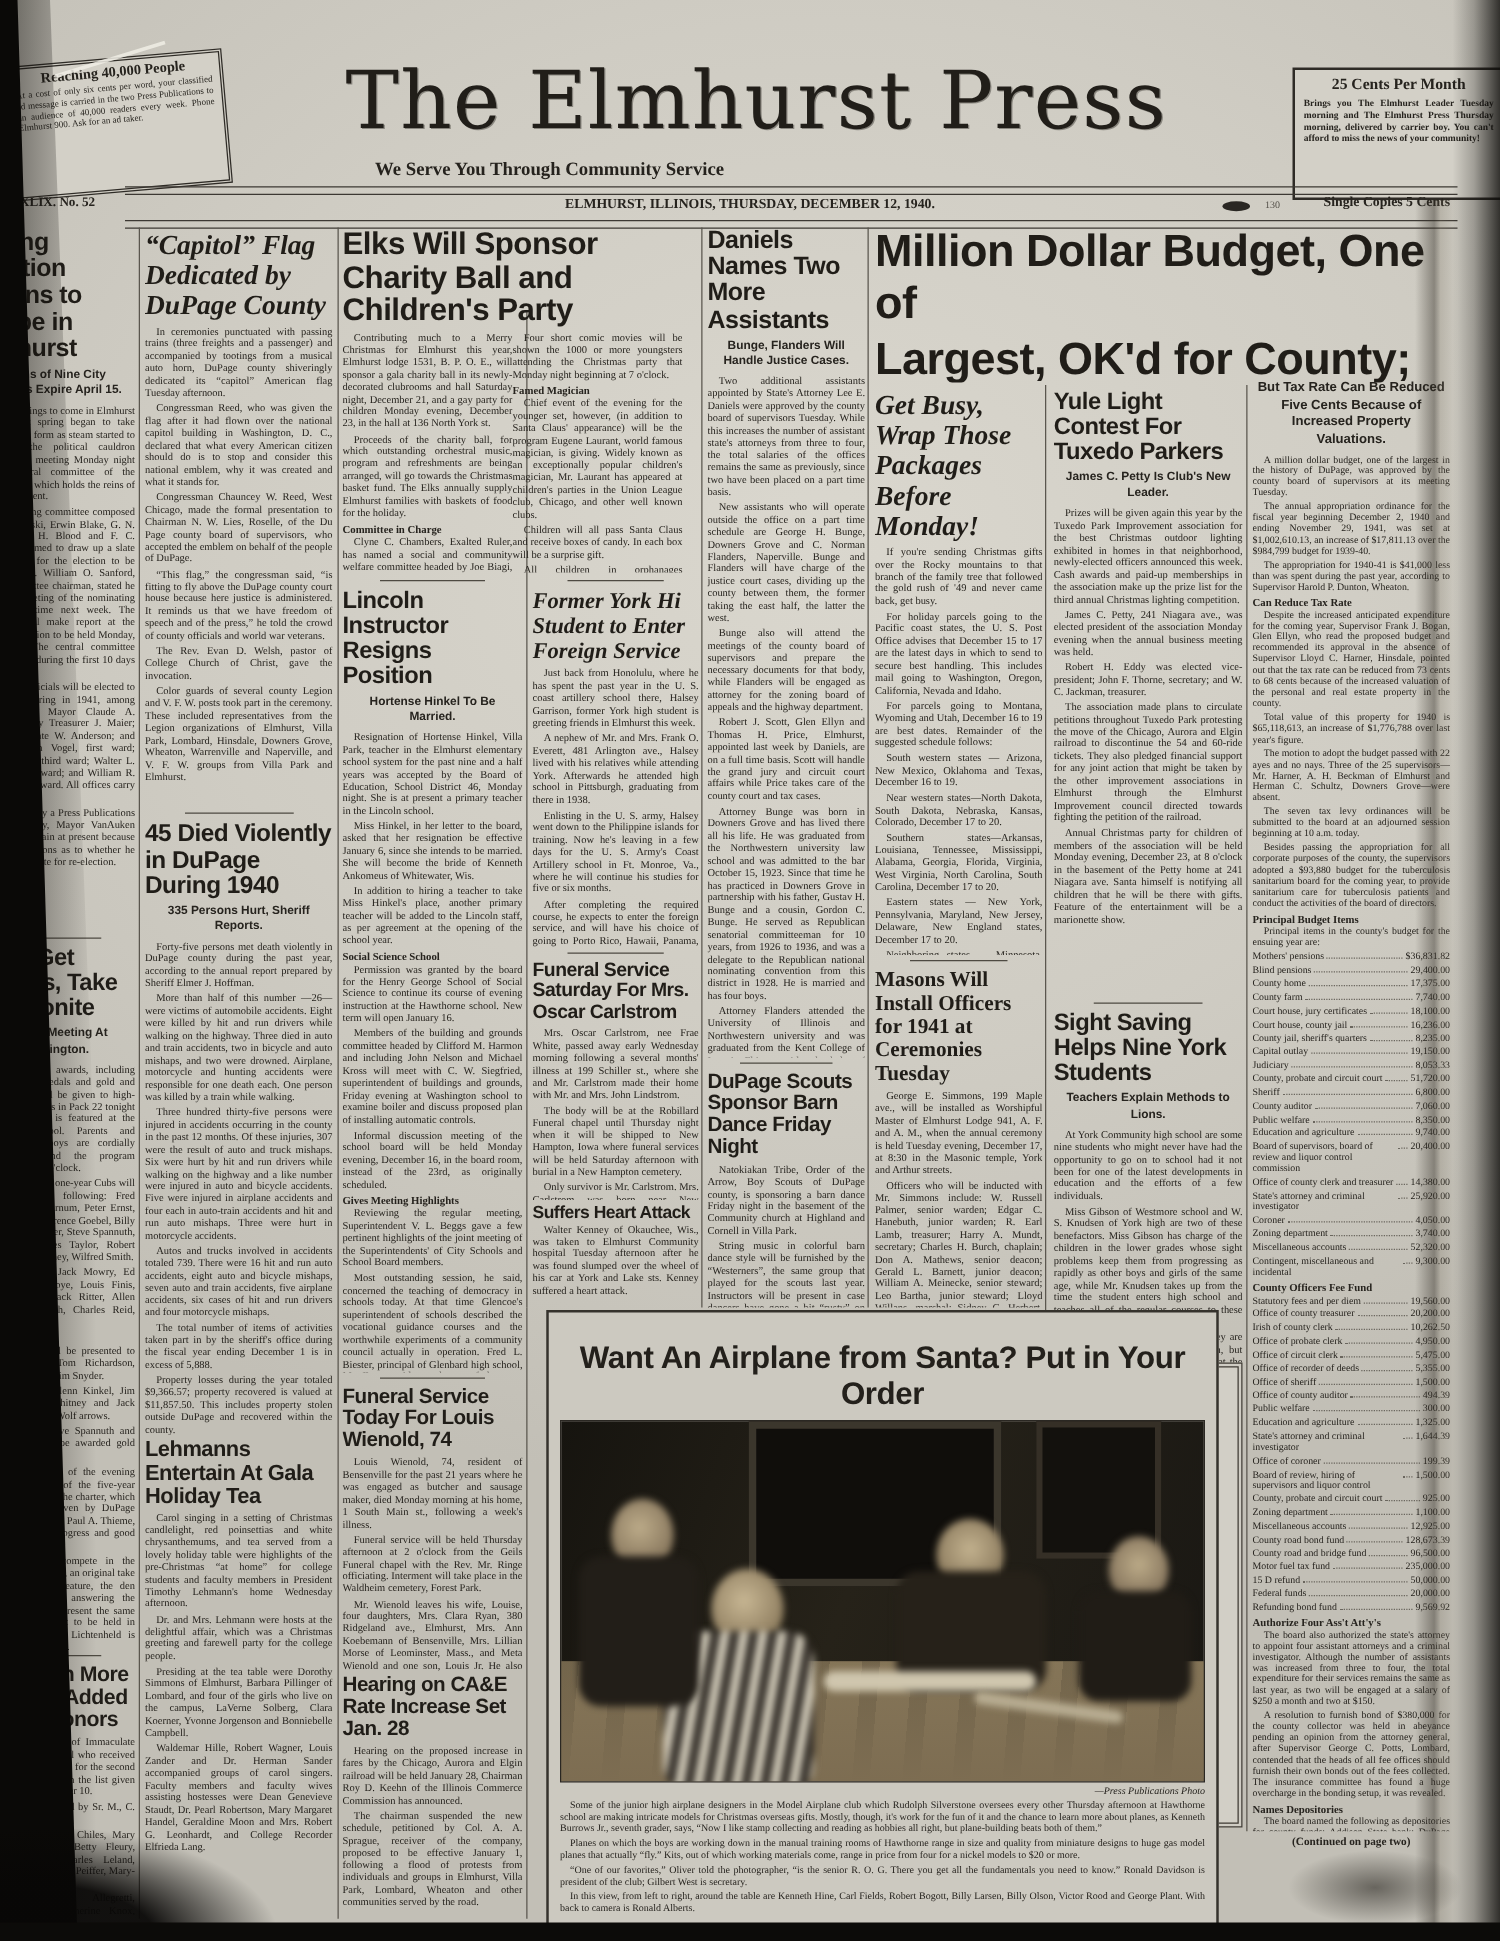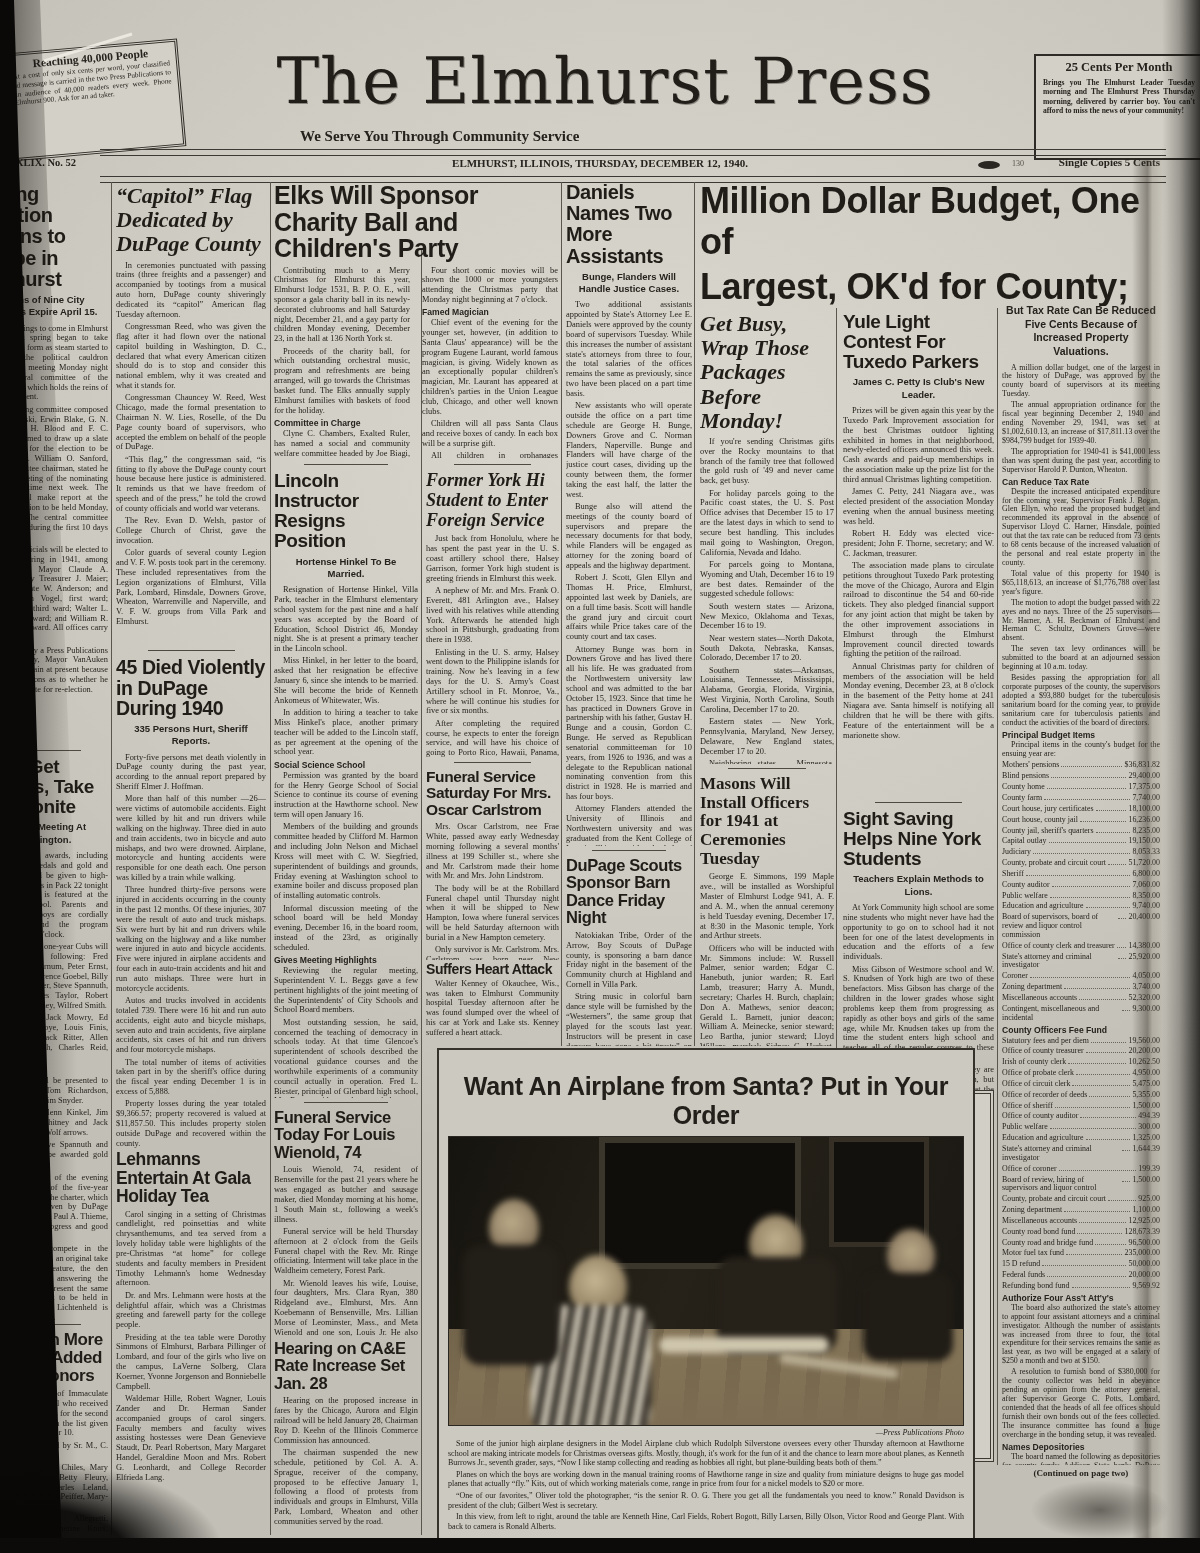--- a/index.html
+++ b/index.html
@@ -31,24 +31,24 @@
   .dl-orn-num{position:absolute;right:176px;top:159px;font-size:8px;color:#55514a;}
   
   .art{position:absolute;overflow:hidden;}
   .bp{font-size:8.4px;line-height:1.17;text-align:justify;text-indent:9px;margin:0 0 2.5px;}
   .hl-sans{font-family:"Liberation Sans",sans-serif;font-weight:700;letter-spacing:-.4px;
         line-height:1.06;color:#201d18;margin:0 0 4px;}
   .hl-serif{font-family:"Liberation Serif",serif;font-style:italic;font-weight:700;
         line-height:1.1;color:#201d18;margin:0 0 4px;}
   .sub{font-family:"Liberation Sans",sans-serif;font-weight:700;font-size:9.5px;line-height:1.3;
         text-align:center;margin:2px 4px 5px;}
-  .kick{font-family:Liberation Sans, sans-serif;font-weight:700;font-size:8.6px;margin:2px 0 1px;}
+  .kick{font-family:Liberation Serif, serif;font-weight:700;font-size:8.6px;margin:2px 0 1px;}
   .sep{border-top:1px solid #4e4a42;width:58%;margin:2px auto 6px;}
   .vrule{position:absolute;width:1px;background:#5a564e;}
-  .elks-cols{display:flex;gap:12px;}
+  .elks-cols{display:flex;}
   .elks-cols>div{width:136px;overflow:hidden;}
   
   .colH .bp{font-size:7.9px;line-height:1.13;margin-bottom:2px;}
   .sub-lg{font-size:10.5px;}
   .brow{display:flex;align-items:baseline;margin-bottom:1px;}
   .blabel{font-size:7.9px;line-height:1.12;}
   .bdots{flex:1;min-width:8px;border-bottom:1px dotted #6a665e;margin:0 2px 1px;}
   .bamt{font-size:7.9px;white-space:nowrap;}
   .cont-line{position:absolute;left:1002px;top:1468px;width:158px;text-align:center;
         font-size:9px;font-weight:bold;}

